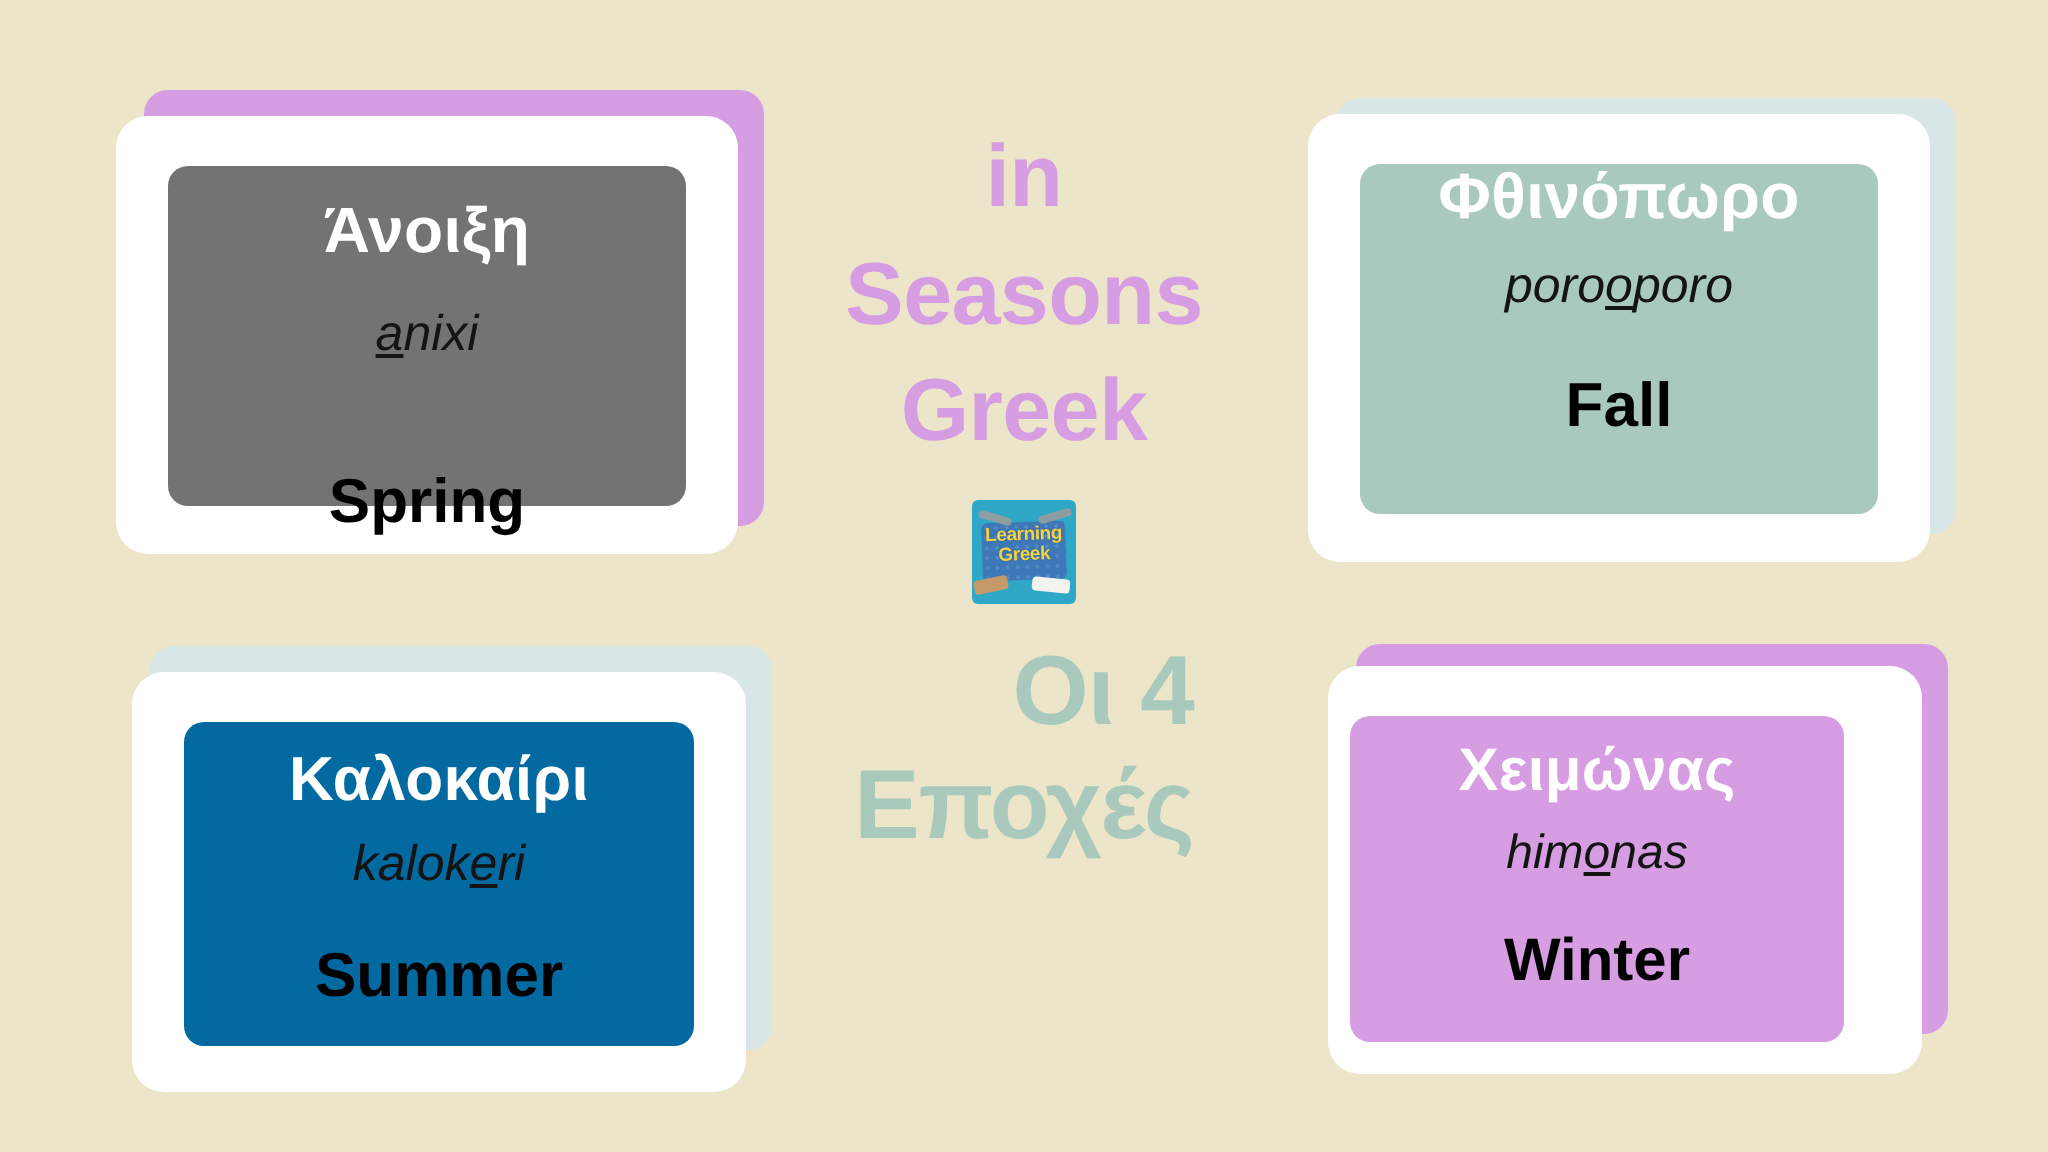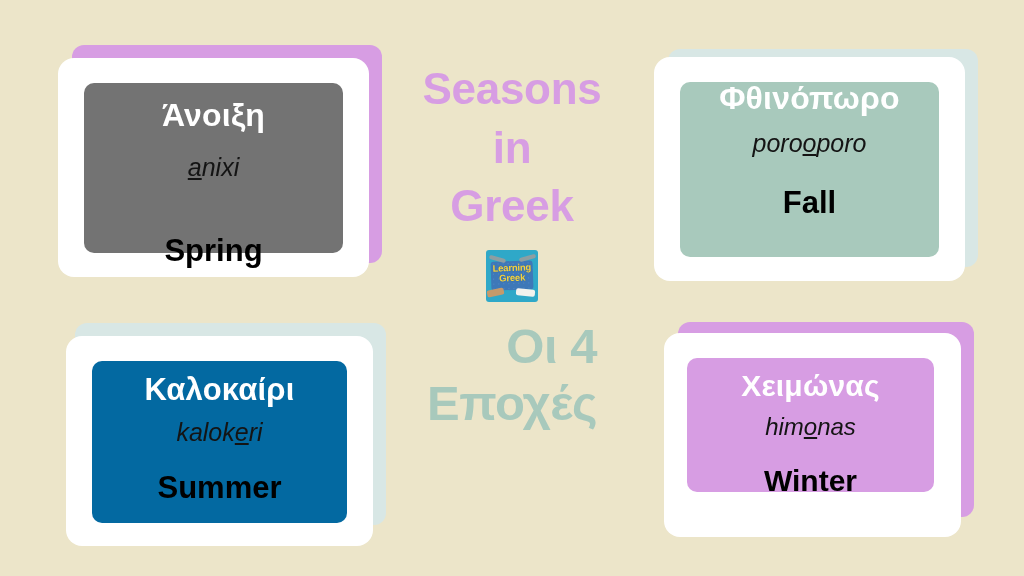--- a/index.html
+++ b/index.html
@@ -93,21 +93,21 @@
   #card-summer .panel  { left: 26px; top: 38px;  width: 255px; height: 162px;
                          padding-top: 13px; }
   #card-summer .greek    { font-size: 31px; }
   #card-summer .translit { font-size: 25px; margin-top: 15px; }
   #card-summer .english  { font-size: 31px; margin-top: 27px; }
 
   
   #card-winter { left: 664px; top: 322px; width: 310px; height: 215px; }
   #card-winter .shadow { left: 14px; top: 0px;  width: 296px; height: 195px; }
   #card-winter .frame  { left: 0px;  top: 11px; width: 297px; height: 204px; }
-  #card-winter .panel  { left: 23px; top: 36px; width: 247px; height: 134px;
+  #card-winter .panel  { left: 11px; top: 36px; width: 247px; height: 163px;
                          padding-top: 13px; }
   #card-winter .greek    { font-size: 30px; }
   #card-winter .translit { font-size: 24px; margin-top: 14px; }
   #card-winter .english  { font-size: 30px; margin-top: 27px; }
 
   
   #center {
     position: absolute;
     left: 386px;
     top: 60px;
@@ -253,22 +253,22 @@
       <div class="translit">
         <span>him</span><u>o</u><span>nas</span>
       </div>
       <div class="english">Winter</div>
     </div>
   </div>
 
   <div id="center">
 
     <div id="title" style="color: rgb(215, 157, 227);">
+      <div>in</div>
       <div>Seasons</div>
-      <div>in</div>
       <div>Greek</div>
     </div>
 
     <div id="logo" style="background: rgb(47, 168, 200);">
       <div class="board">
         <div class="board-speck"></div>
       </div>
       <div class="sprig-l"></div>
       <div class="sprig-r"></div>
       <div class="scroll-tan"></div>

